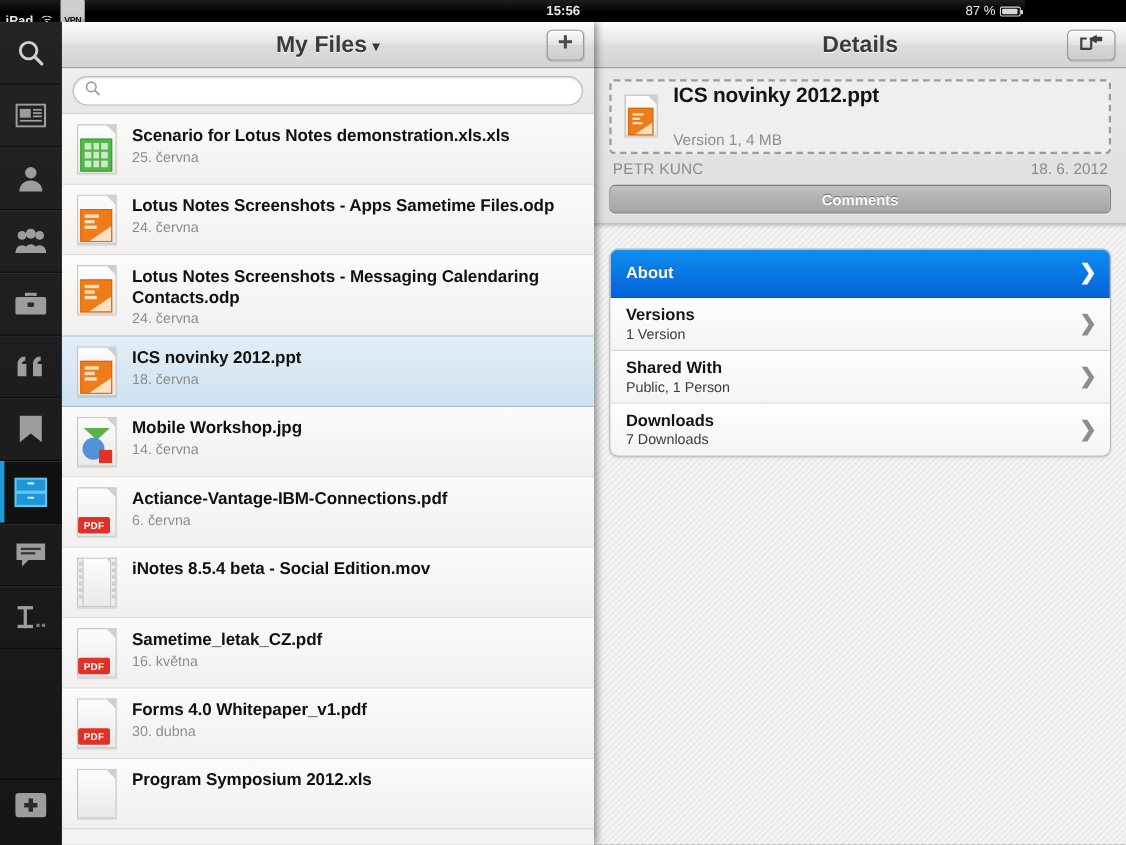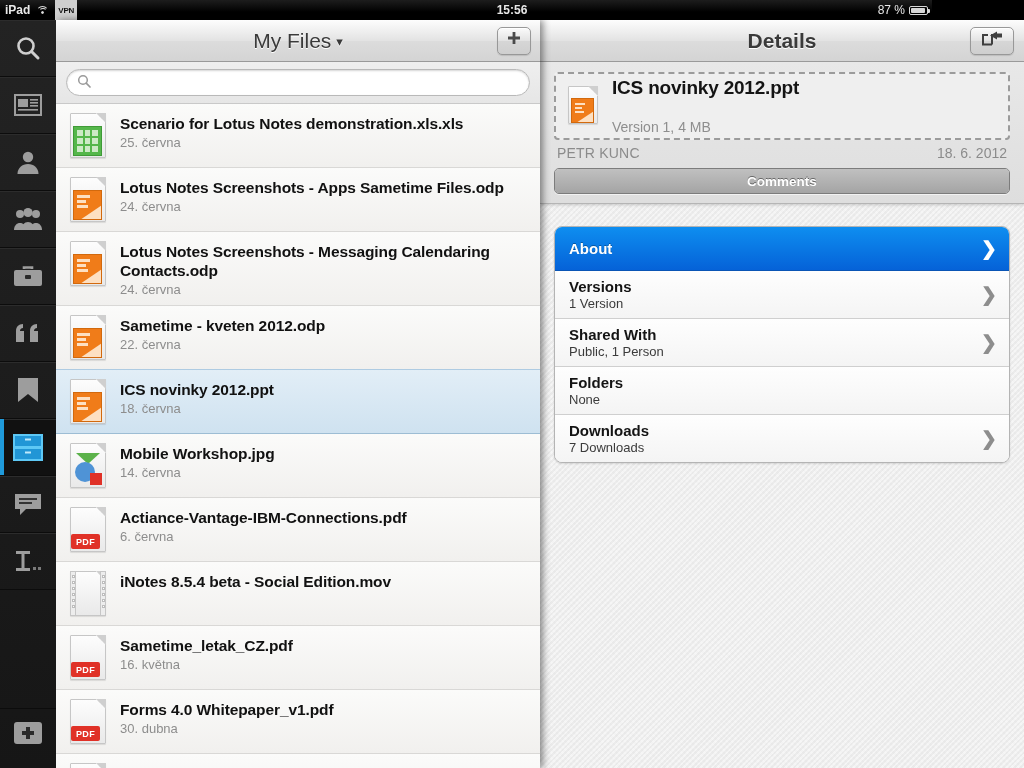--- a/index.html
+++ b/index.html
@@ -8,21 +8,21 @@
     font-family:"Liberation Sans", sans-serif;
     background:#000;
     -webkit-font-smoothing:antialiased;
   }
 
   
   .statusbar{
     position:absolute; top:0; left:0; width:932px; height:20px;
     background:linear-gradient(#1d1d1d,#000 60%,#000);
     color:#e8e8e8; font-size:12px; line-height:20px;
-    display:flex; align-items:center;
+    display:flex; align-items:flex-start;
   }
   .sb-left{ display:flex; align-items:center; gap:6px; padding-left:5px; }
   .sb-device{ font-weight:bold; font-size:12px; letter-spacing:0px; }
   .sb-wifi{ width:13px; height:11px; position:relative; display:inline-block; }
   .sb-wifi i{ position:absolute; border:1.5px solid #dcdcdc; border-bottom-color:transparent;
       border-left-color:transparent; border-right-color:transparent; border-radius:50%; }
   .sb-wifi i:nth-child(1){ width:13px; height:13px; left:0; top:1px; }
   .sb-wifi i:nth-child(2){ width:8px; height:8px; left:2.5px; top:3.5px; }
   .sb-wifi i:nth-child(3){ width:3px; height:3px; left:5px; top:6px; border-color:#dcdcdc;
       border-bottom-color:#dcdcdc; border-left-color:#dcdcdc; border-right-color:#dcdcdc; background:#dcdcdc; }
@@ -70,21 +70,21 @@
     box-shadow:3px 0 7px rgba(0,0,0,0.45);
     z-index:20; overflow:hidden;
   }
   .lp-header{
     height:42px; position:relative;
     background:linear-gradient(#fdfdfd,#e3e3e3 50%,#dcdcdc 51%,#d4d4d4);
     border-bottom:1px solid #9a9a9a;
     display:flex; align-items:center; justify-content:center;
   }
   .lp-title{
-    font-size:21px; font-weight:normal; color:#3a3a3a;
+    font-size:21px; font-weight:bold; color:#3a3a3a;
     text-shadow:0 1px 0 #fff; display:flex; align-items:center; gap:5px;
   }
   .caret-down{ font-size:13px; position:relative; top:1px; }
   .btn-plus{
     position:absolute; right:9px; top:7px; width:34px; height:28px;
     border:1px solid #989898; border-radius:5px;
     background:linear-gradient(#fbfbfb,#e2e2e2 50%,#d6d6d6 51%,#cfcfcf);
     box-shadow:0 1px 0 rgba(255,255,255,0.85) inset, 0 1px 1px rgba(0,0,0,0.12);
     display:flex; align-items:center; justify-content:center;
   }
@@ -462,37 +462,20 @@
                 <i></i>
               </span>
               <span class="peak"></span>
             </div>
           </div>
           <div class="file-text">
             <div class="file-name">Lotus Notes Screenshots - Messaging Calendaring Contacts.odp</div>
             <div class="file-date">24. června</div>
           </div>
         </div>
-        <div class="file-row">
-          <div class="file-icon">
-            <div class="doc"></div>
-            <div class="ic-ppt">
-              <span class="bars">
-                <i></i>
-                <i></i>
-                <i></i>
-              </span>
-              <span class="peak"></span>
-            </div>
-          </div>
-          <div class="file-text">
-            <div class="file-name">Sametime - kveten 2012.odp</div>
-            <div class="file-date">22. června</div>
-          </div>
-        </div>
         <div class="file-row selected">
           <div class="file-icon">
             <div class="doc"></div>
             <div class="ic-ppt">
               <span class="bars">
                 <i></i>
                 <i></i>
                 <i></i>
               </span>
               <span class="peak"></span>
@@ -644,26 +627,20 @@
         </div>
         <div class="info-row">
           <div>
             <div class="info-title">Shared With</div>
             <div class="info-sub">Public, 1 Person</div>
           </div>
           <div class="chev">❯</div>
         </div>
         <div class="info-row">
           <div>
-            <div class="info-title">Folders</div>
-            <div class="info-sub">None</div>
-          </div>
-        </div>
-        <div class="info-row">
-          <div>
             <div class="info-title">Downloads</div>
             <div class="info-sub">7 Downloads</div>
           </div>
           <div class="chev">❯</div>
         </div>
       </div>
   </div>
 </div>
 
 </body></html>

